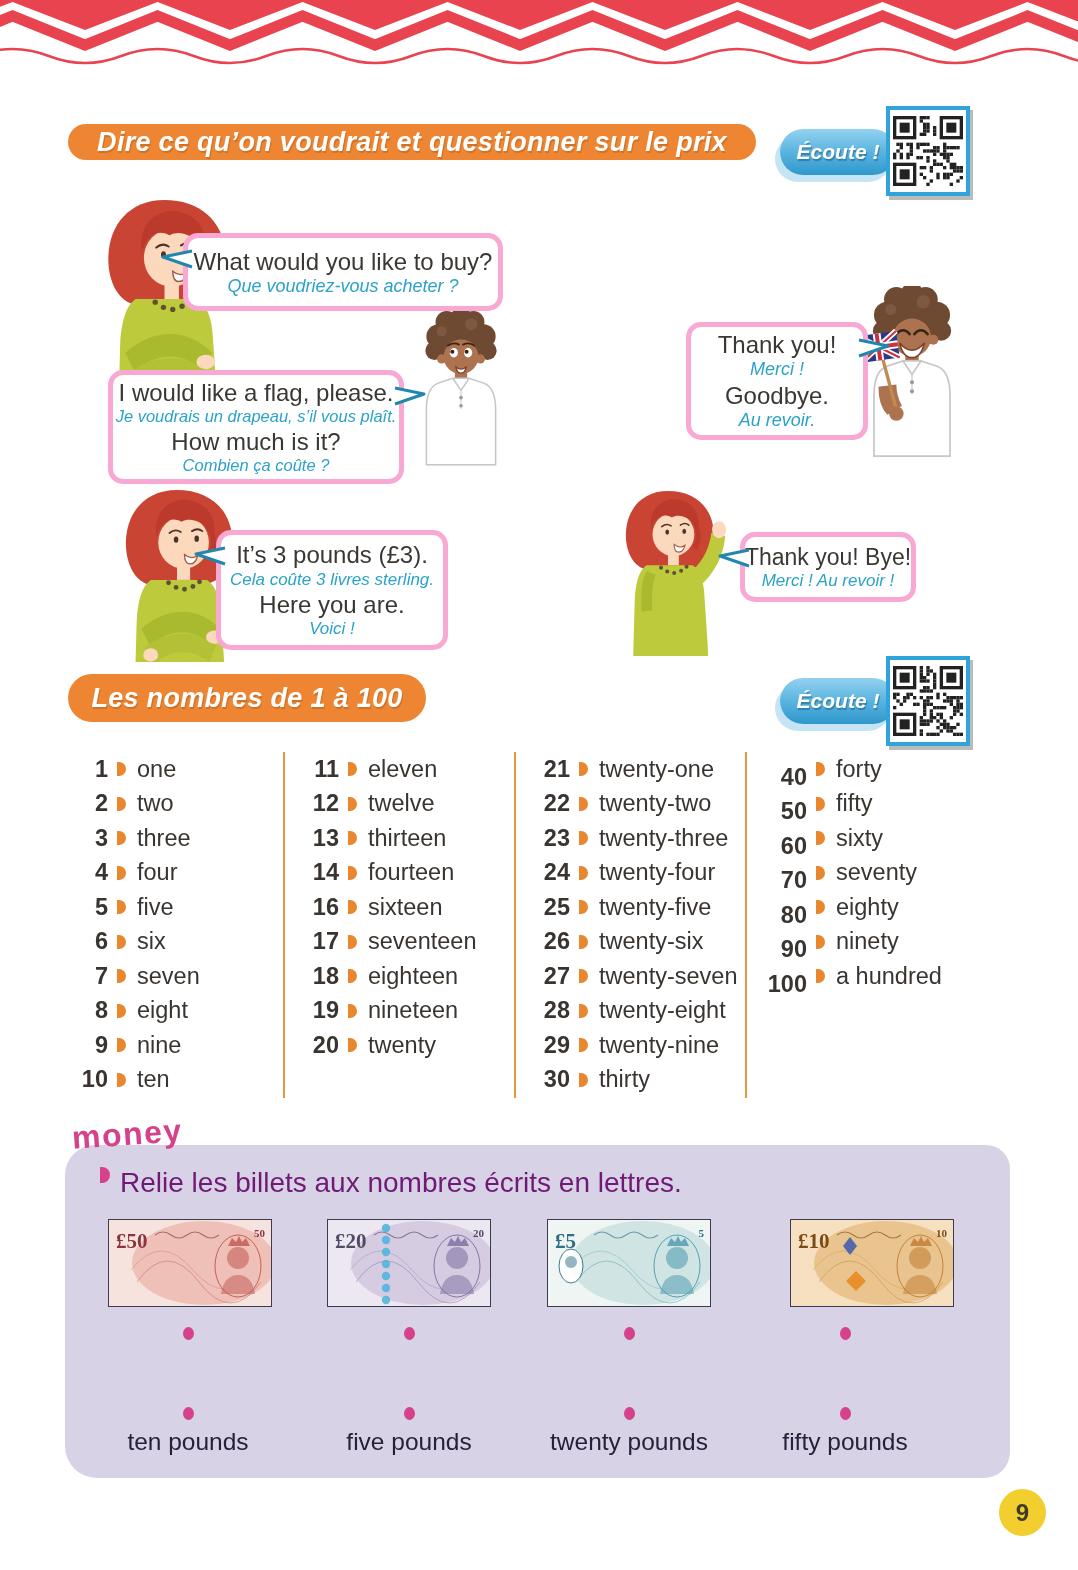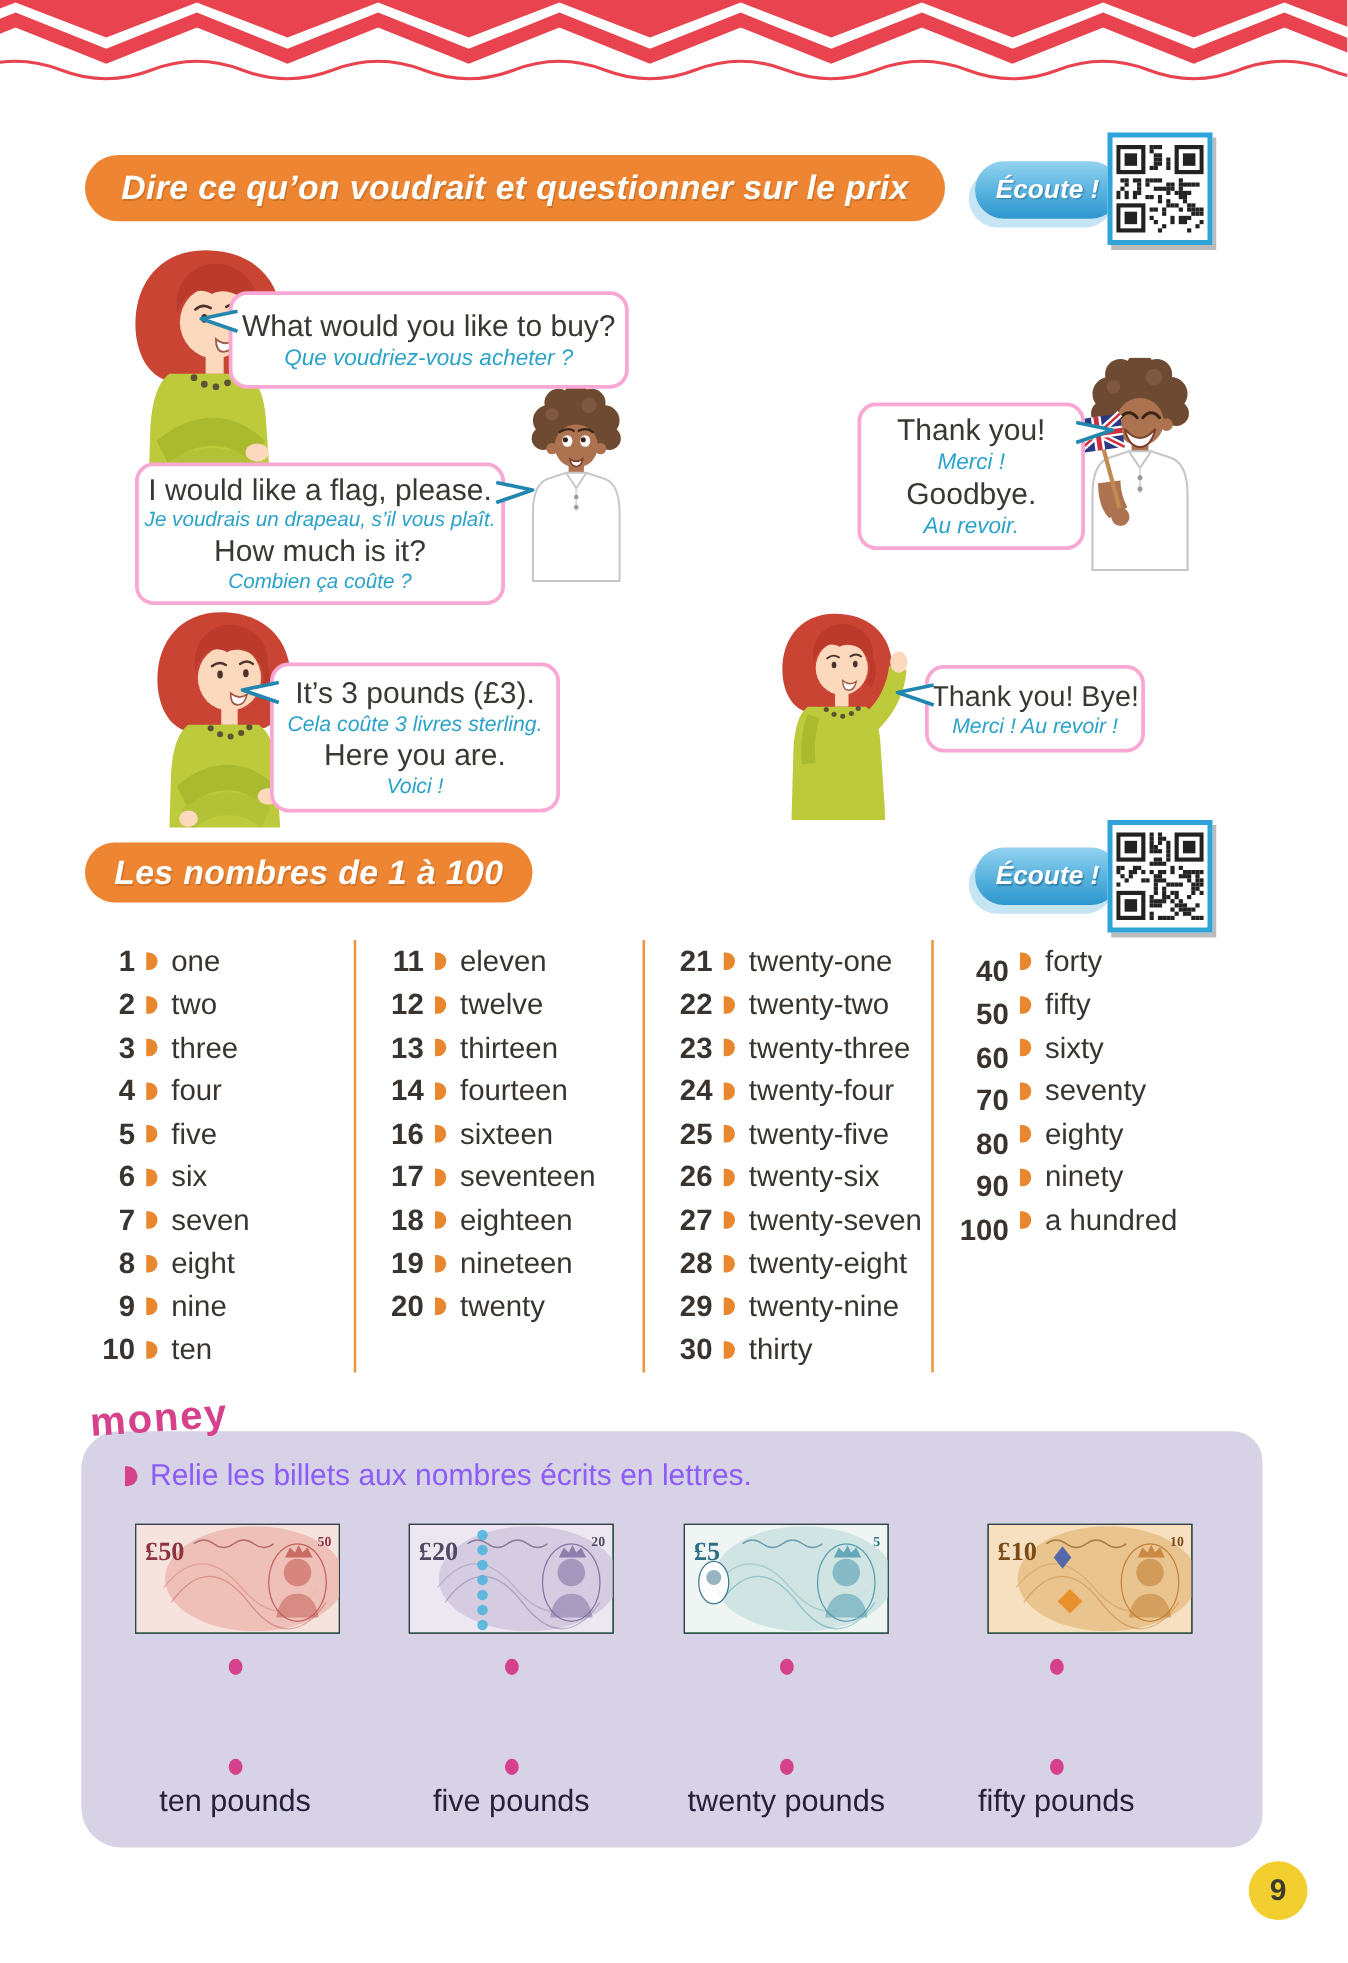--- a/index.html
+++ b/index.html
@@ -7,39 +7,39 @@
         font-family:"Liberation Sans",sans-serif;}
 
   
   .chevron{position:absolute;left:0;top:0;width:1078px;height:82px;display:block;}
 
   
   .banner{position:absolute;background:#ee8532;color:#fff;border-radius:27px;
           display:flex;align-items:center;justify-content:center;
           font-weight:bold;font-style:italic;font-size:27px;letter-spacing:.3px;
           padding:0 16px;box-sizing:border-box;text-shadow:1px 1.5px 0 rgba(120,60,0,.25);}
-  .banner1{left:68px;top:124px;width:688px;height:53px;}
+  .banner1{left:68px;top:124px;width:688px;height:36px;}
   .banner2{left:68px;top:674px;width:358px;height:48px;}
 
   
   .listen{position:absolute;background:linear-gradient(180deg,#93d2f0 0%,#55b1dd 55%,#2f97cd 100%);
           color:#fff;font-weight:bold;font-style:italic;border-radius:26px;
           display:flex;align-items:center;justify-content:center;font-size:21px;
           text-shadow:1px 1.5px 1px rgba(30,90,130,.55);
           box-shadow:-5px 7px 0 rgba(150,205,235,.55);cursor:pointer;}
   .listen1{left:780px;top:129px;width:116px;height:46px;}
   .listen2{left:780px;top:678px;width:116px;height:46px;}
   .qr{position:absolute;width:70px;height:76px;background:#fff;border:4px solid #2fa3da;
       box-shadow:3px 4px 0 rgba(60,60,60,.35);padding:3px;box-sizing:content-box;cursor:pointer;}
   .qr svg{width:100%;height:100%;display:block;}
   .qr1{left:886px;top:106px;}
   .qr2{left:886px;top:656px;}
 
   
-  .bubble{position:absolute;background:#fff;border:3px solid #f9a8d4;border-radius:15px;
+  .bubble{position:absolute;background:#fff;border:5px solid #f9a8d4;border-radius:15px;
           display:flex;flex-direction:column;justify-content:center;align-items:center;
           padding:6px 8px;box-sizing:border-box;}
   .b-en{font-size:24px;color:#3b3834;line-height:1.22;text-align:center;white-space:nowrap;}
   .b-fr{font-size:18px;color:#2ba2c9;font-style:italic;line-height:1.2;text-align:center;white-space:nowrap;}
   .bubble1{left:183px;top:233px;width:320px;height:78px;}
   .bubble2{left:108px;top:342px;width:296px;height:114px;margin-top:28px;}
   .bubble2 .b-fr{font-size:16.5px;}
   .bubble3{left:686px;top:322px;width:182px;height:118px;}
   .bubble4{left:216px;top:530px;width:232px;height:120px;}
   .bubble4 .b-fr{font-size:17px;}
@@ -65,22 +65,22 @@
   .num-col:nth-child(4) .num{width:42px;margin-top:16px;}
   .obullet{width:9px;height:14px;background:#e8872e;border-radius:0 9px 9px 0;
            margin:0 11px 0 9px;flex:0 0 auto;}
   .word{font-size:23.5px;color:#393430;white-space:nowrap;}
 
   
   .money-panel{position:absolute;left:65px;top:1145px;width:945px;height:333px;
                background:#d8d2e6;border-radius:30px 24px 26px 32px;}
   .money-title{position:absolute;left:72px;top:1116px;color:#d6418c;font-size:32px;
                font-weight:bold;transform:rotate(-4deg);letter-spacing:1.5px;}
-  .money-instruction{position:absolute;left:100px;top:1167px;display:flex;align-items:center;
-                     font-size:24px;color:#8b5cf6;}
+  .money-instruction{position:absolute;left:100px;top:1167px;display:flex;align-items:flex-start;
+                     font-size:28px;color:#701a75;}
   .pink-bullet{width:10px;height:16px;background:#d6418c;border-radius:0 10px 10px 0;
                margin-right:10px;flex:0 0 auto;}
   .note{position:absolute;top:1219px;width:162px;height:86px;border:1.5px solid #3c3c4e;
         background:#15803d;cursor:pointer;}
   .note svg{display:block;width:100%;height:100%;}
   .dot{position:absolute;width:11px;height:13px;background:#d6418c;border-radius:50%;cursor:pointer;}
   .money-label{position:absolute;top:1428px;width:220px;text-align:center;
                font-size:24.5px;color:#27203a;}
 
   

